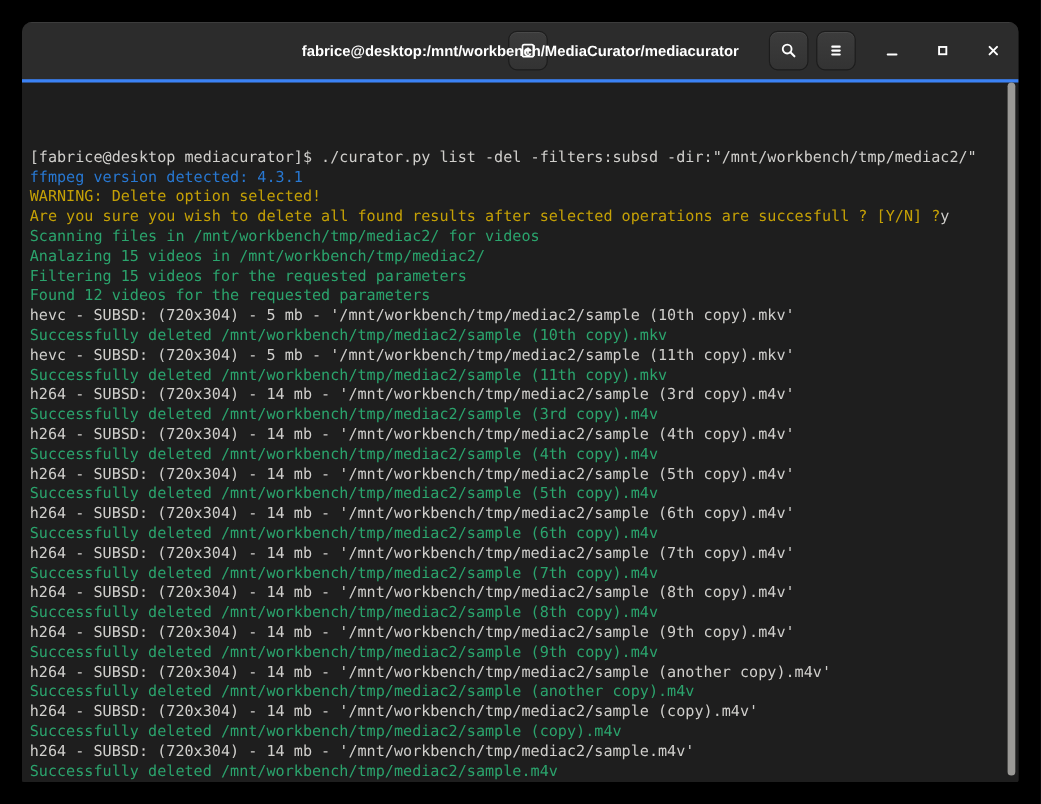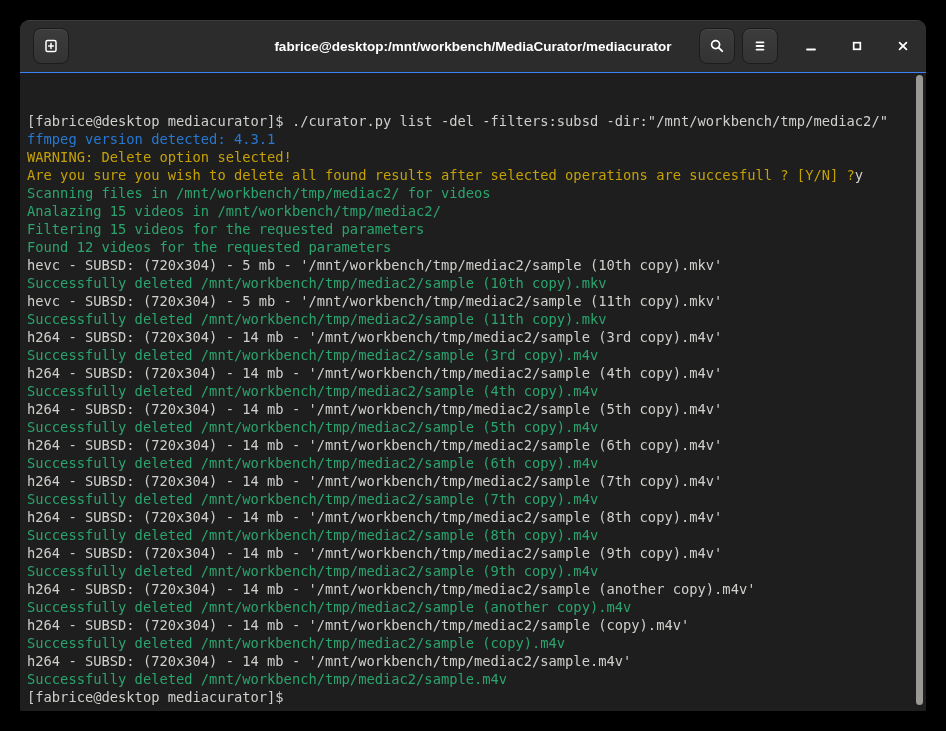--- a/index.html
+++ b/index.html
@@ -9,21 +9,21 @@
   }
   .window{
     position:absolute;left:20px;top:20px;width:906px;height:691px;
     background:#1e1e1e;border-radius:9px 9px 2px 2px;overflow:hidden;
     box-shadow:0 4px 18px rgba(0,0,0,.65);
   }
   .titlebar{
     position:relative;height:52px;background:#2c2c2c;
     border-bottom:3px solid #3b82f6;
     box-shadow:inset 0 1px 0 rgba(255,255,255,.08);
-    display:flex;align-items:center;
+    display:flex;align-items:center;justify-content:center;
   }
   .tb-btn{
     display:flex;align-items:center;justify-content:center;
     width:36px;height:36px;padding:0;cursor:default;
     border:1px solid #1c1c1c;border-radius:8px;
     background:linear-gradient(#3c3c3c,#333333);
     box-shadow:inset 0 1px 0 rgba(255,255,255,.07);
   }
   .tb-btn.newtab{margin-left:13px;}
   .tb-right{position:absolute;right:10px;top:0;height:52px;display:flex;align-items:center;gap:7px;}
@@ -103,19 +103,19 @@
         <span>
           <svg width="16" height="16" viewBox="0 0 16 16">
             <line x1="4.6" y1="4.6" x2="11.4" y2="11.4" stroke="#ffffff" stroke-width="1.8" stroke-linecap="round"></line>
             <line x1="11.4" y1="4.6" x2="4.6" y2="11.4" stroke="#ffffff" stroke-width="1.8" stroke-linecap="round"></line>
           </svg>
         </span>
       </button>
     </div>
   </div>
 
-  <div class="terminal" style="background: rgb(30, 30, 30);">
+  <div class="terminal" style="background: rgb(30, 30, 30); margin-top: 22px;">
     <div><div class="line"><span style="color: rgb(208, 207, 204);">[fabrice@desktop mediacurator]$ ./curator.py list -del -filters:subsd -dir:"/mnt/workbench/tmp/mediac2/"</span></div><div class="line"><span style="color: rgb(40, 120, 210);">ffmpeg version detected: 4.3.1</span></div><div class="line"><span style="color: rgb(197, 161, 6);">WARNING: Delete option selected!</span></div><div class="line"><span style="color: rgb(197, 161, 6);">Are you sure you wish to delete all found results after selected operations are succesfull ? [Y/N] ?</span><span style="color: rgb(208, 207, 204);">y</span></div><div class="line"><span style="color: rgb(43, 164, 109);">Scanning files in /mnt/workbench/tmp/mediac2/ for videos</span></div><div class="line"><span style="color: rgb(43, 164, 109);">Analazing 15 videos in /mnt/workbench/tmp/mediac2/</span></div><div class="line"><span style="color: rgb(43, 164, 109);">Filtering 15 videos for the requested parameters</span></div><div class="line"><span style="color: rgb(43, 164, 109);">Found 12 videos for the requested parameters</span></div><div class="line"><span style="color: rgb(208, 207, 204);">hevc - SUBSD: (720x304) - 5 mb - '/mnt/workbench/tmp/mediac2/sample (10th copy).mkv'</span></div><div class="line"><span style="color: rgb(43, 164, 109);">Successfully deleted /mnt/workbench/tmp/mediac2/sample (10th copy).mkv</span></div><div class="line"><span style="color: rgb(208, 207, 204);">hevc - SUBSD: (720x304) - 5 mb - '/mnt/workbench/tmp/mediac2/sample (11th copy).mkv'</span></div><div class="line"><span style="color: rgb(43, 164, 109);">Successfully deleted /mnt/workbench/tmp/mediac2/sample (11th copy).mkv</span></div><div class="line"><span style="color: rgb(208, 207, 204);">h264 - SUBSD: (720x304) - 14 mb - '/mnt/workbench/tmp/mediac2/sample (3rd copy).m4v'</span></div><div class="line"><span style="color: rgb(43, 164, 109);">Successfully deleted /mnt/workbench/tmp/mediac2/sample (3rd copy).m4v</span></div><div class="line"><span style="color: rgb(208, 207, 204);">h264 - SUBSD: (720x304) - 14 mb - '/mnt/workbench/tmp/mediac2/sample (4th copy).m4v'</span></div><div class="line"><span style="color: rgb(43, 164, 109);">Successfully deleted /mnt/workbench/tmp/mediac2/sample (4th copy).m4v</span></div><div class="line"><span style="color: rgb(208, 207, 204);">h264 - SUBSD: (720x304) - 14 mb - '/mnt/workbench/tmp/mediac2/sample (5th copy).m4v'</span></div><div class="line"><span style="color: rgb(43, 164, 109);">Successfully deleted /mnt/workbench/tmp/mediac2/sample (5th copy).m4v</span></div><div class="line"><span style="color: rgb(208, 207, 204);">h264 - SUBSD: (720x304) - 14 mb - '/mnt/workbench/tmp/mediac2/sample (6th copy).m4v'</span></div><div class="line"><span style="color: rgb(43, 164, 109);">Successfully deleted /mnt/workbench/tmp/mediac2/sample (6th copy).m4v</span></div><div class="line"><span style="color: rgb(208, 207, 204);">h264 - SUBSD: (720x304) - 14 mb - '/mnt/workbench/tmp/mediac2/sample (7th copy).m4v'</span></div><div class="line"><span style="color: rgb(43, 164, 109);">Successfully deleted /mnt/workbench/tmp/mediac2/sample (7th copy).m4v</span></div><div class="line"><span style="color: rgb(208, 207, 204);">h264 - SUBSD: (720x304) - 14 mb - '/mnt/workbench/tmp/mediac2/sample (8th copy).m4v'</span></div><div class="line"><span style="color: rgb(43, 164, 109);">Successfully deleted /mnt/workbench/tmp/mediac2/sample (8th copy).m4v</span></div><div class="line"><span style="color: rgb(208, 207, 204);">h264 - SUBSD: (720x304) - 14 mb - '/mnt/workbench/tmp/mediac2/sample (9th copy).m4v'</span></div><div class="line"><span style="color: rgb(43, 164, 109);">Successfully deleted /mnt/workbench/tmp/mediac2/sample (9th copy).m4v</span></div><div class="line"><span style="color: rgb(208, 207, 204);">h264 - SUBSD: (720x304) - 14 mb - '/mnt/workbench/tmp/mediac2/sample (another copy).m4v'</span></div><div class="line"><span style="color: rgb(43, 164, 109);">Successfully deleted /mnt/workbench/tmp/mediac2/sample (another copy).m4v</span></div><div class="line"><span style="color: rgb(208, 207, 204);">h264 - SUBSD: (720x304) - 14 mb - '/mnt/workbench/tmp/mediac2/sample (copy).m4v'</span></div><div class="line"><span style="color: rgb(43, 164, 109);">Successfully deleted /mnt/workbench/tmp/mediac2/sample (copy).m4v</span></div><div class="line"><span style="color: rgb(208, 207, 204);">h264 - SUBSD: (720x304) - 14 mb - '/mnt/workbench/tmp/mediac2/sample.m4v'</span></div><div class="line"><span style="color: rgb(43, 164, 109);">Successfully deleted /mnt/workbench/tmp/mediac2/sample.m4v</span></div><div class="line"><span style="color: rgb(208, 207, 204);">[fabrice@desktop mediacurator]$ </span></div></div>
   </div>
 
   <div class="scrollbar-thumb" style="background: rgb(154, 153, 150);"></div>
 
 </div>
 
 </body></html>

